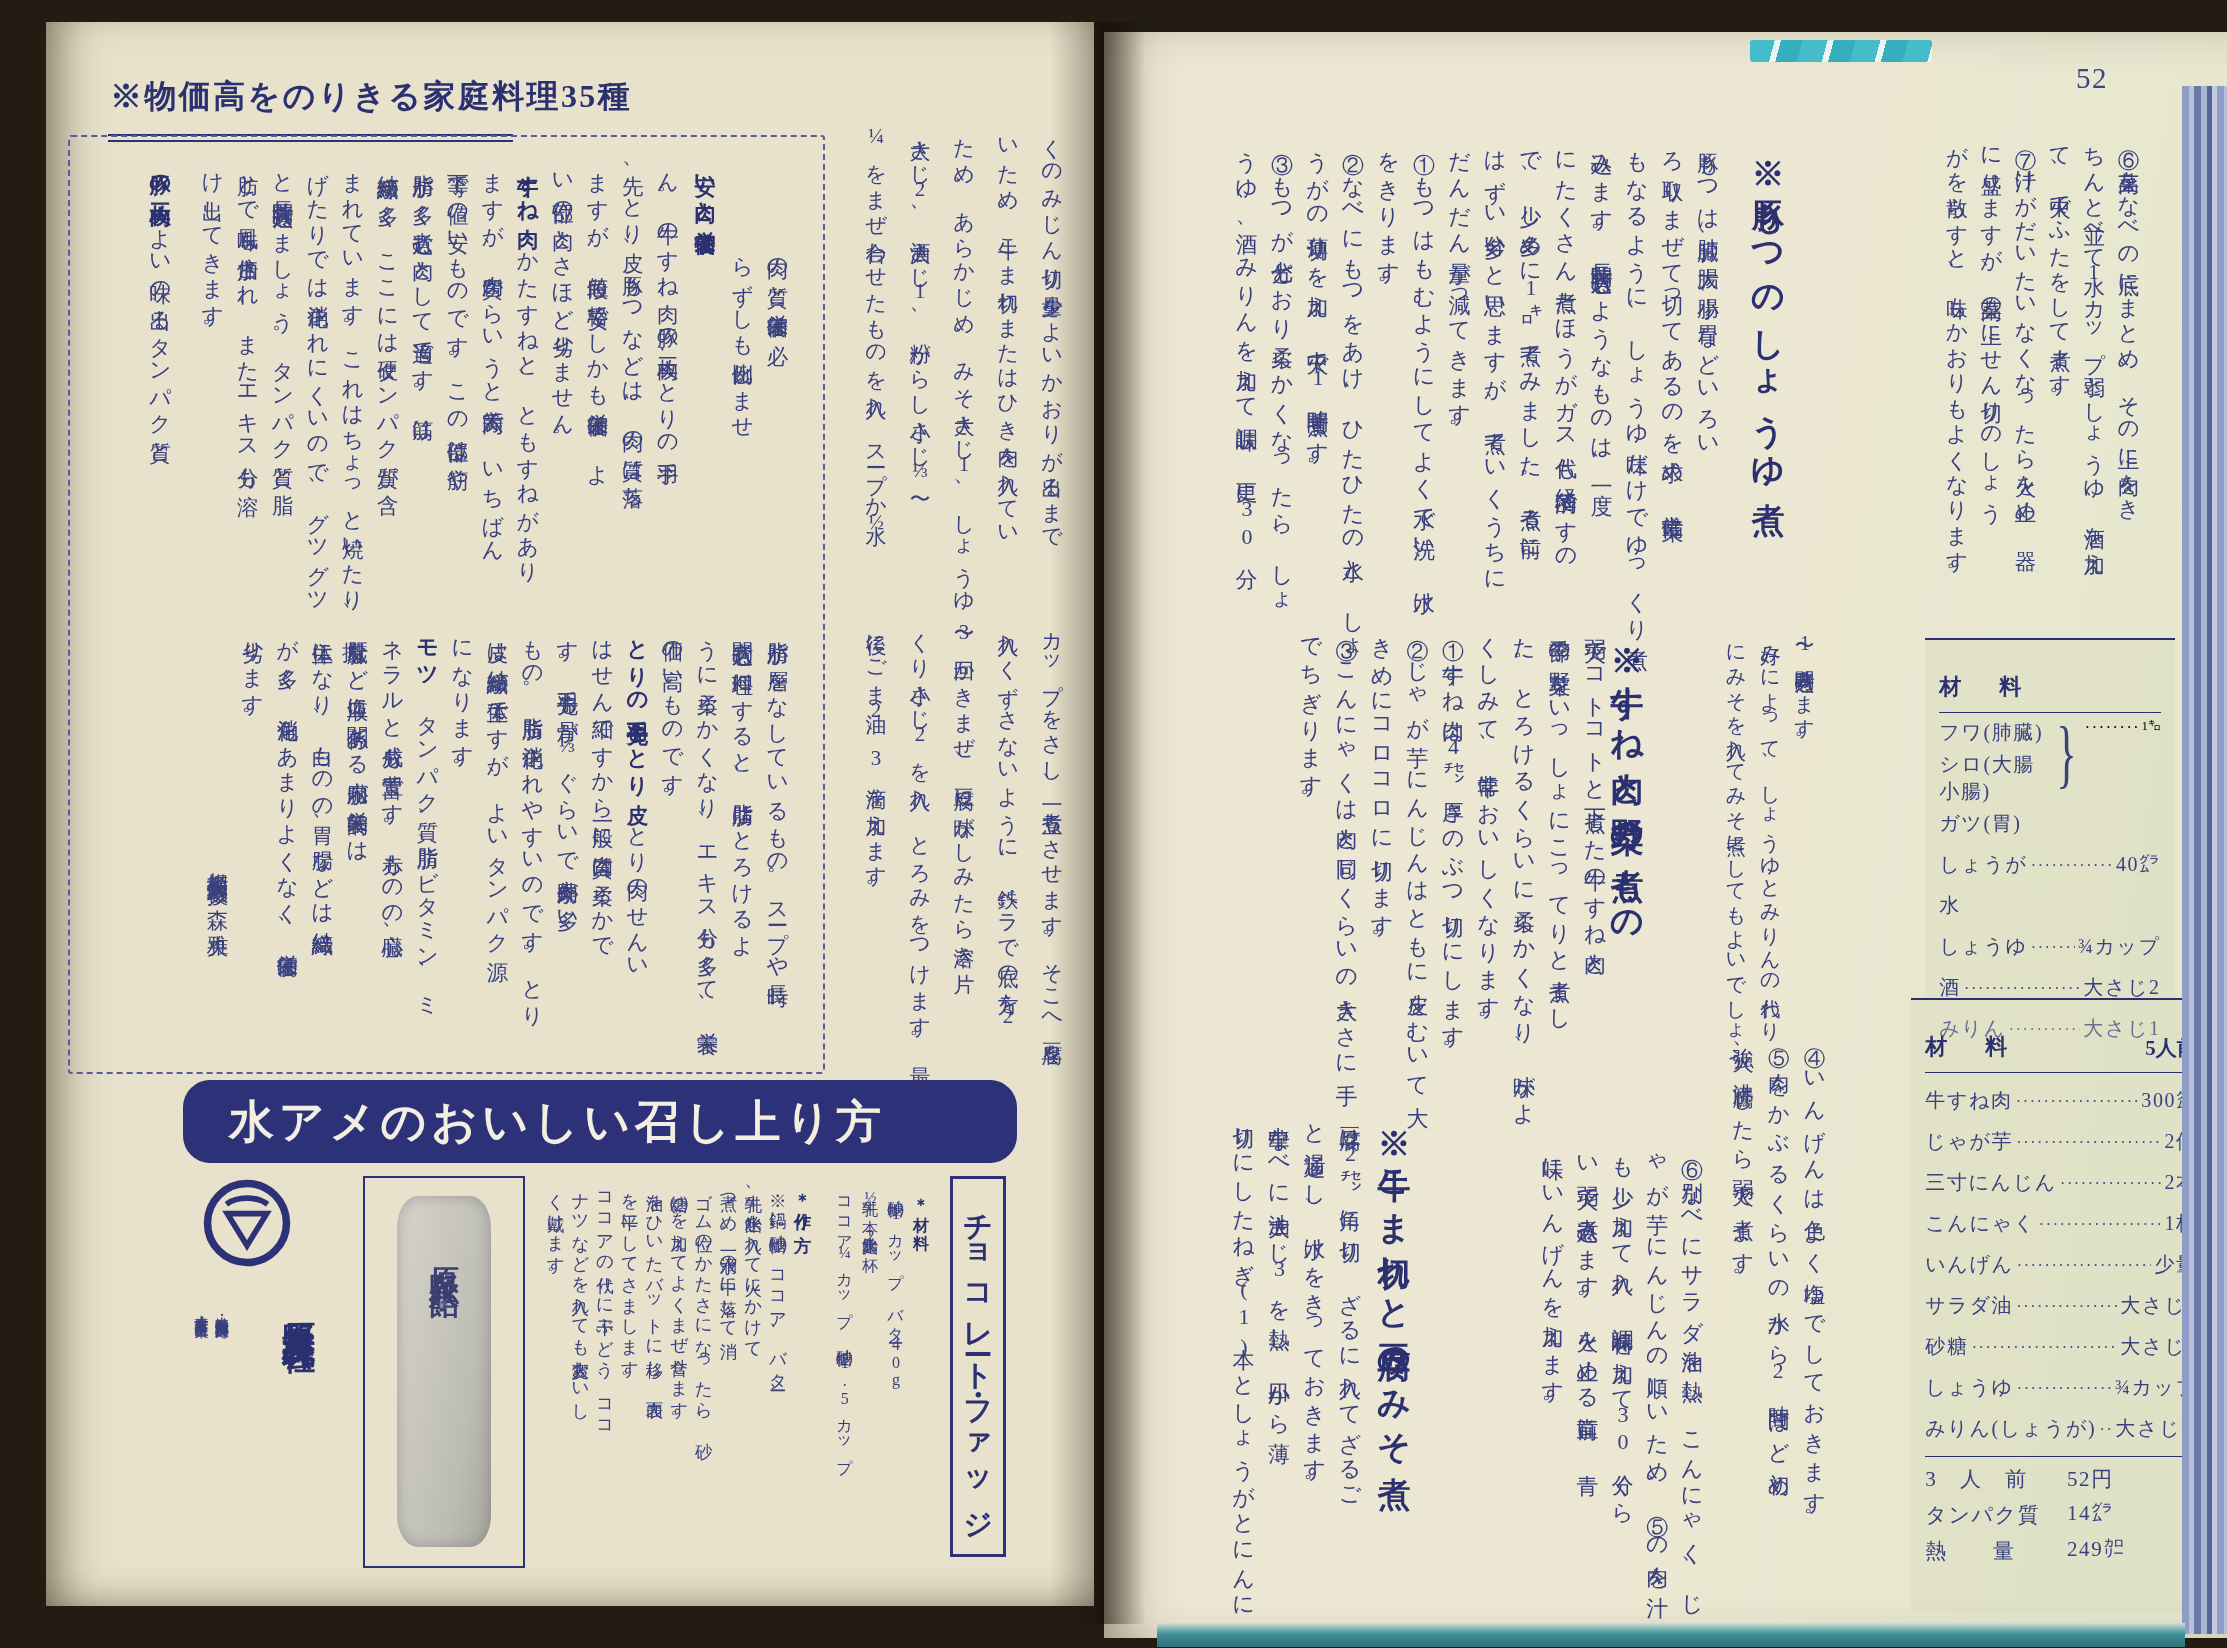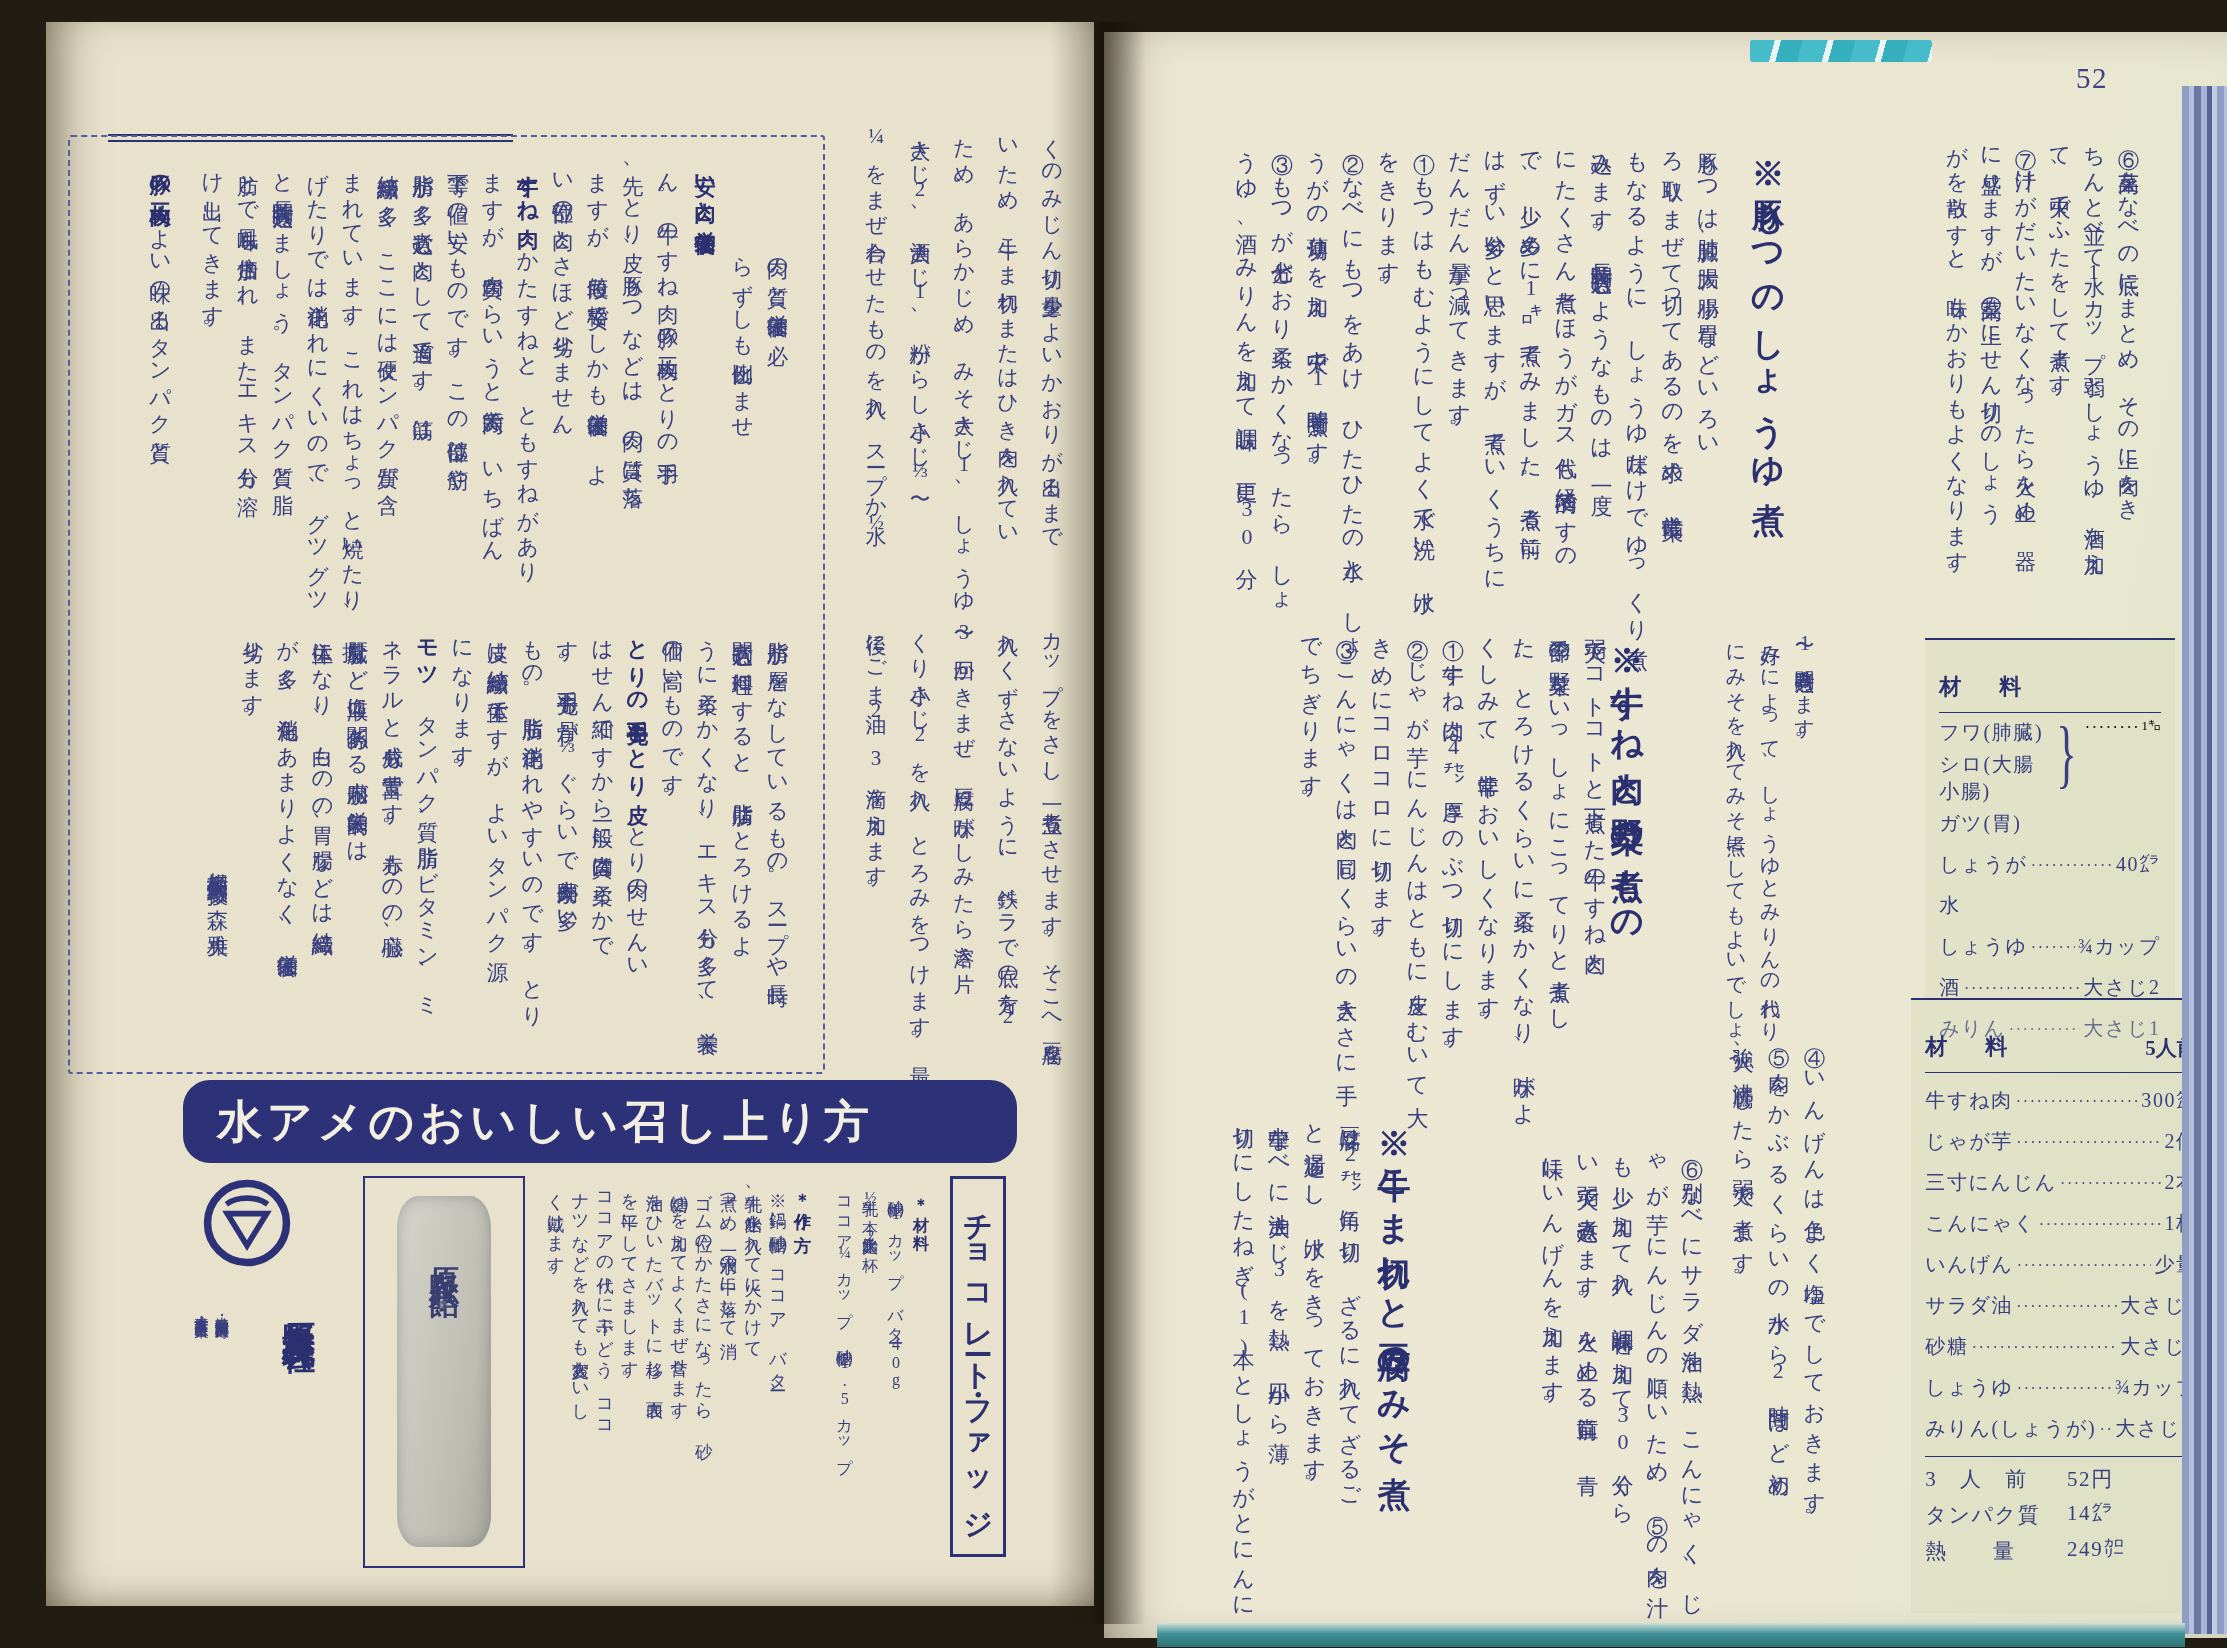--- a/index.html
+++ b/index.html
@@ -40,21 +40,21 @@
   #art2{left:16px;top:488px;height:446px;width:701px;gap:13.5px;}
   #art1 .vcol,#art2 .vcol{font-size:21.5px;letter-spacing:1.6px;}
   .ind{padding-top:84px;}
   #art-title{font-size:29px;font-weight:bold;letter-spacing:4px;color:var(--ink2);padding-left:2.4px;padding-right:2.4px;}
   .gapL{margin-left:17.5px;}
   #sig{padding-top:230px;font-size:17.5px;letter-spacing:1.6px;}
 
   
   #ad{position:absolute;left:137px;top:1058px;width:834px;height:516px;}
   #ad-title{height:83px;border-radius:27px;background:var(--navy);color:#f2efe0;
-            font-size:45px;font-weight:bold;letter-spacing:4.8px;display:flex;align-items:center;padding-left:34px;}
+            font-size:45px;font-weight:bold;letter-spacing:4.8px;display:flex;align-items:center;padding-left:46px;}
   #ad-body{position:relative;height:414px;margin-top:12.8px;display:flex;flex-direction:row-reverse;justify-content:flex-start;gap:21px;padding:0 11px;}
   #choco-box{border:3.2px solid var(--navy);width:57px;height:381px;display:flex;justify-content:center;padding-top:14.3px;}
   #choco-box .vcol{font-size:29px;font-weight:bold;letter-spacing:3.2px;color:var(--ink2);}
   .ad-h{font-size:24px;font-weight:bold;letter-spacing:2.4px;color:var(--ink2);}
   #mats{display:flex;flex-direction:row-reverse;gap:9.6px;padding-top:4.8px;}
   #mats .vcol{font-size:16px;letter-spacing:0.8px;padding-top:6.4px;}
   #dirs{display:flex;flex-direction:row-reverse;gap:7.2px;padding-top:4.8px;}
   #dirs .vcol{font-size:17.5px;letter-spacing:0.8px;}
   #dirs .ad-h{padding-right:4.8px;}
   #pkg-box{border:2.4px solid var(--navy);width:166px;height:392px;display:flex;align-items:center;justify-content:center;}
@@ -103,20 +103,21 @@
   .gdots::after{content:"··················";}
   .trow{display:flex;font-size:21px;color:var(--ink);margin:8px 0;letter-spacing:1.6px;}
   .tname{width:52%;}
 </style>
 </head>
 <body>
 
 <div id="stage">
 
   <div class="page" id="pageL">
+    <div id="hdr">※物価高をのりきる家庭料理35種</div>
     <div id="hdr-rule"></div>
 
     <div class="vgroup" id="spill1">
       <div class="vcol">くのみじん切り少量をよいかおりが出るまで</div>
       <div class="vcol">いため、牛こま切れまたはひき肉を入れてい</div>
       <div class="vcol">ため、あらかじめ、みそ大さじ1、しょうゆ</div>
       <div class="vcol">大さじ2、酒大さじ1、粉がらし小さじ⅓〜</div>
       <div class="vcol">¼をまぜ合わせたものを入れ、スープか水½</div>
     </div>
     <div class="vgroup" id="spill2">

